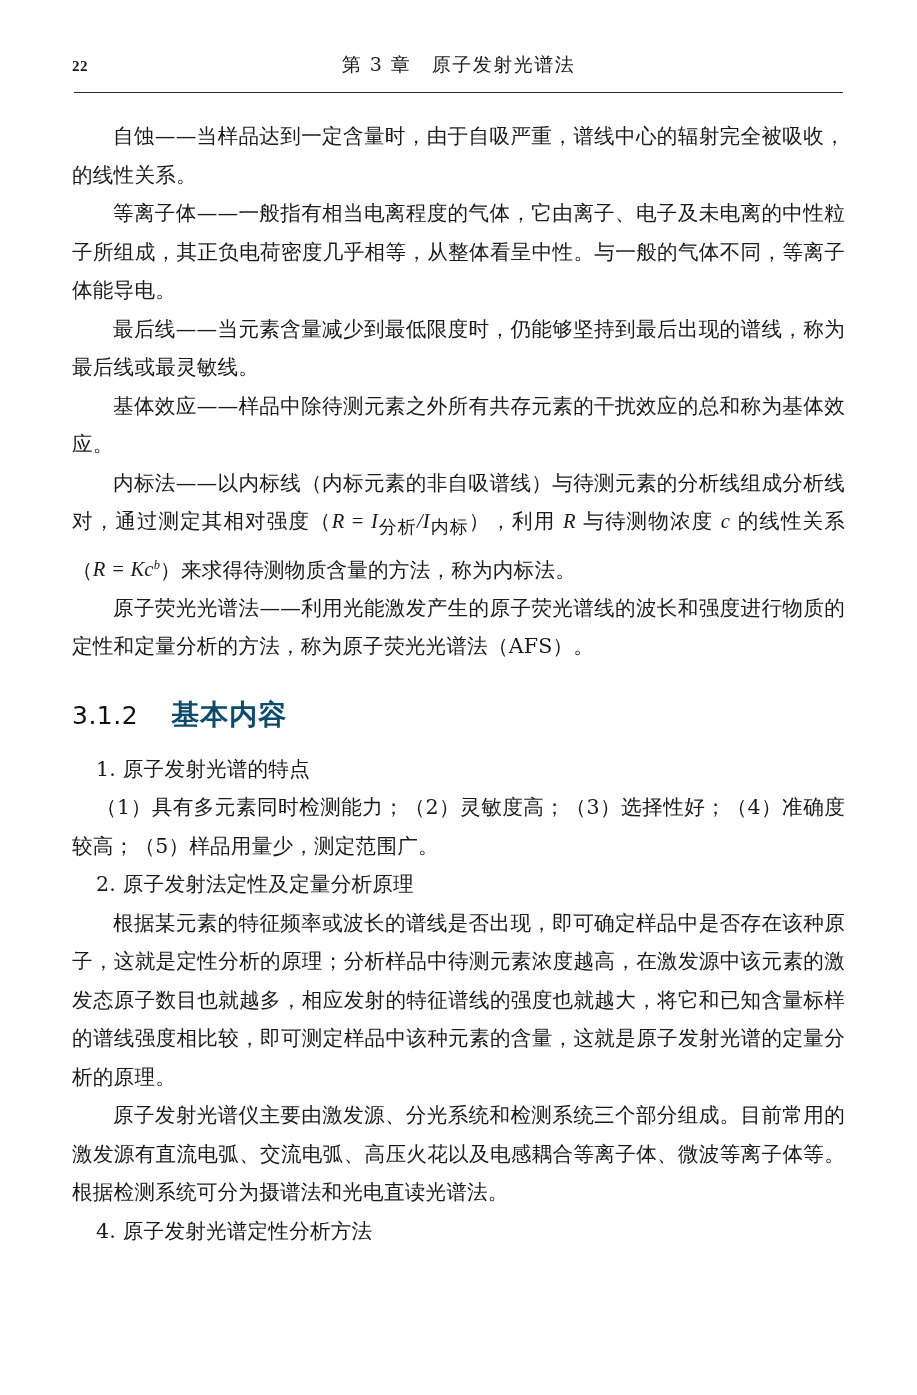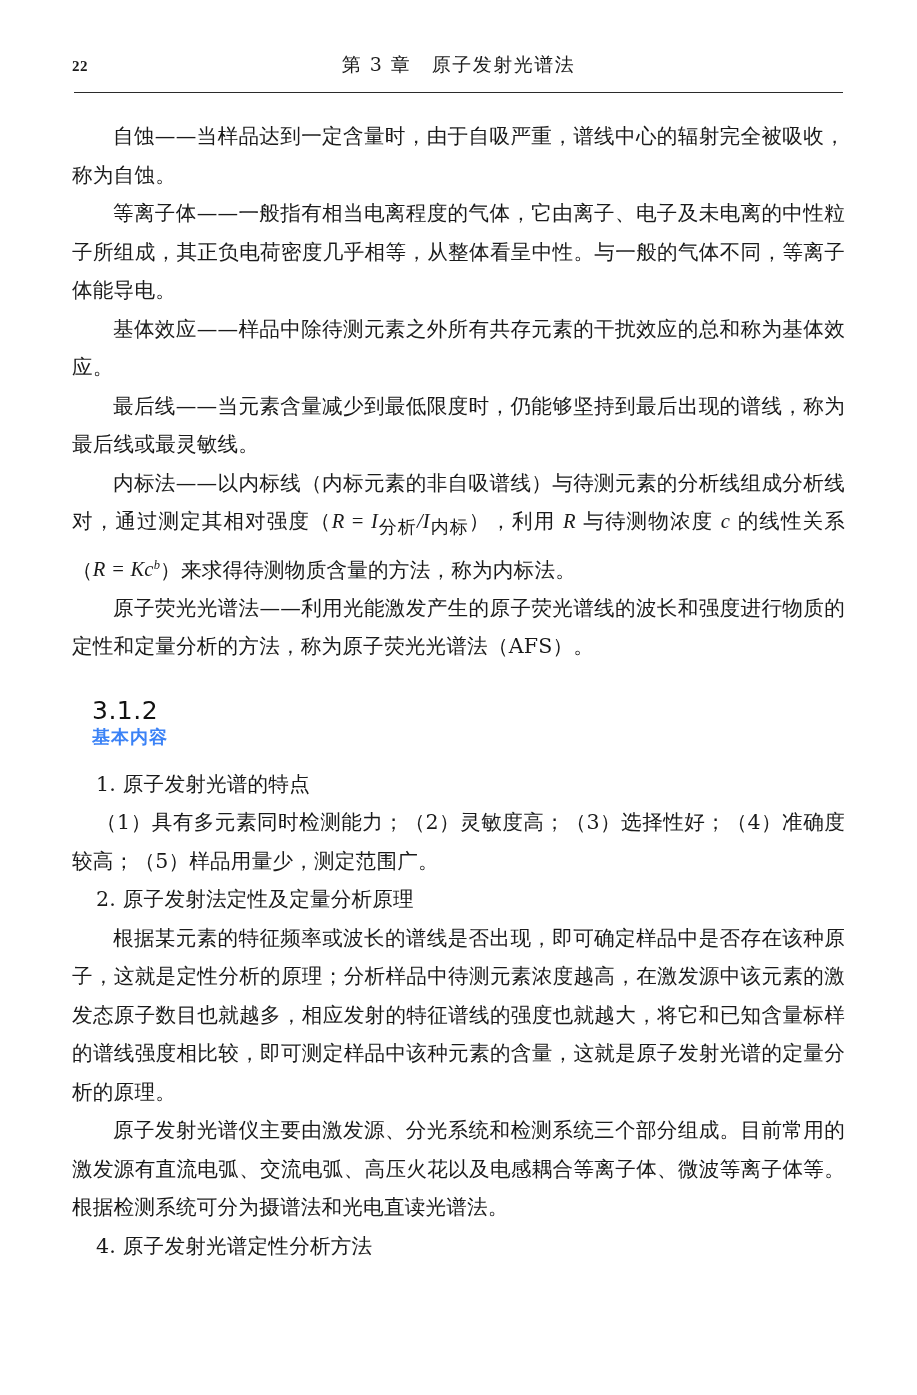--- a/index.html
+++ b/index.html
@@ -66,33 +66,32 @@
     letter-spacing: 0.2px;
   }
   p.ind {
     text-indent: 41px;
   }
   .sec-head {
     display: flex;
     align-items: baseline;
     margin: 30px 0 16px 0;
     font-family: "DejaVu Sans", sans-serif;
-    flex-direction: column;
   }
   .sec-num {
     font-size: 25px;
     letter-spacing: 0.5px;
     color: #111;
   }
   .sec-title {
-    font-size: 18px;
+    font-size: 28px;
     font-weight: bold;
-    margin-left: 20px;
+    margin-left: 33px;
     letter-spacing: 1px;
-    color: #3b82f6;
+    color: #0c4a6e;
   }
   .list-line {
     text-indent: 24px;
   }
   
   .mi {
     font-family: "Liberation Serif", serif;
     font-style: italic;
     font-size: 20.6px;
   }
@@ -119,29 +118,29 @@
 <div class="page">
 
   <div class="header">
     <div class="folio">22</div>
     <div class="head-title">第 3 章　原子发射光谱法</div>
   </div>
   <div class="rule"></div>
 
   <div class="body">
 
-    <p class="ind">自蚀——当样品达到一定含量时，由于自吸严重，谱线中心的辐射完全被吸收，称为自蚀。</p>
+    <p class="ind">自蚀——当样品达到一定含量时，由于自吸严重，谱线中心的辐射完全被吸收，的线性关系。</p>
 
 
     <p class="ind">等离子体——一般指有相当电离程度的气体，它由离子、电子及未电离的中性粒子所组成，其正负电荷密度几乎相等，从整体看呈中性。与一般的气体不同，等离子体能导电。</p>
 
 
+    <p class="ind">最后线——当元素含量减少到最低限度时，仍能够坚持到最后出现的谱线，称为最后线或最灵敏线。</p>
+
     <p class="ind">基体效应——样品中除待测元素之外所有共存元素的干扰效应的总和称为基体效应。</p>
-
-    <p class="ind">最后线——当元素含量减少到最低限度时，仍能够坚持到最后出现的谱线，称为最后线或最灵敏线。</p>
 
     <p class="ind"><span>内标法——以内标线（内标元素的非自吸谱线）与待测元素的分析线组成分析线对，通过测定其相对强度（</span><span class="mi">R<span class="mr"> = </span>I<sub>分析</sub><span class="mr">/</span>I<sub>内标</sub></span><span>），利用 </span><span class="mi">R</span><span> 与待测物浓度 </span><span class="mi">c</span><span> 的线性关系（</span><span class="mi">R<span class="mr"> = </span>Kc<sup>b</sup></span><span>）来求得待测物质含量的方法，称为内标法。</span></p>
 
     <p class="ind">原子荧光光谱法——利用光能激发产生的原子荧光谱线的波长和强度进行物质的定性和定量分析的方法，称为原子荧光光谱法（AFS）。</p>
 
     <div class="sec-head">
       <span class="sec-num">3.1.2</span>
       <span class="sec-title">基本内容</span>
     </div>
 

